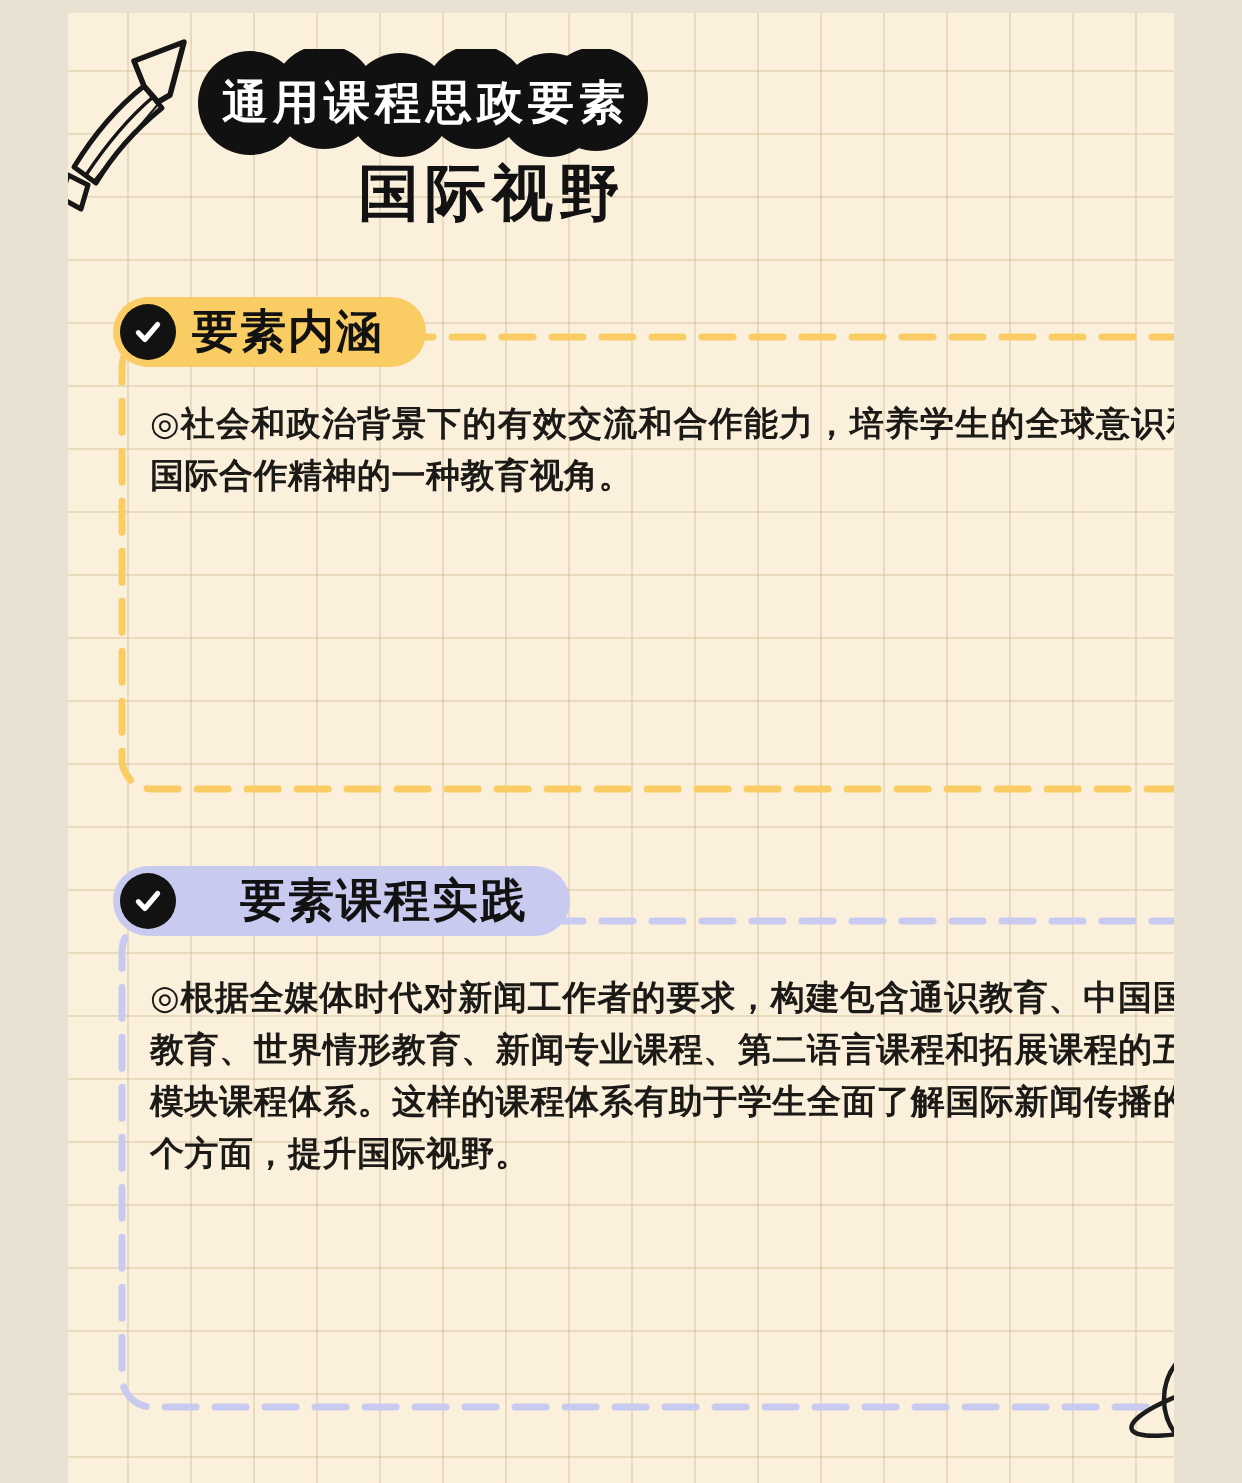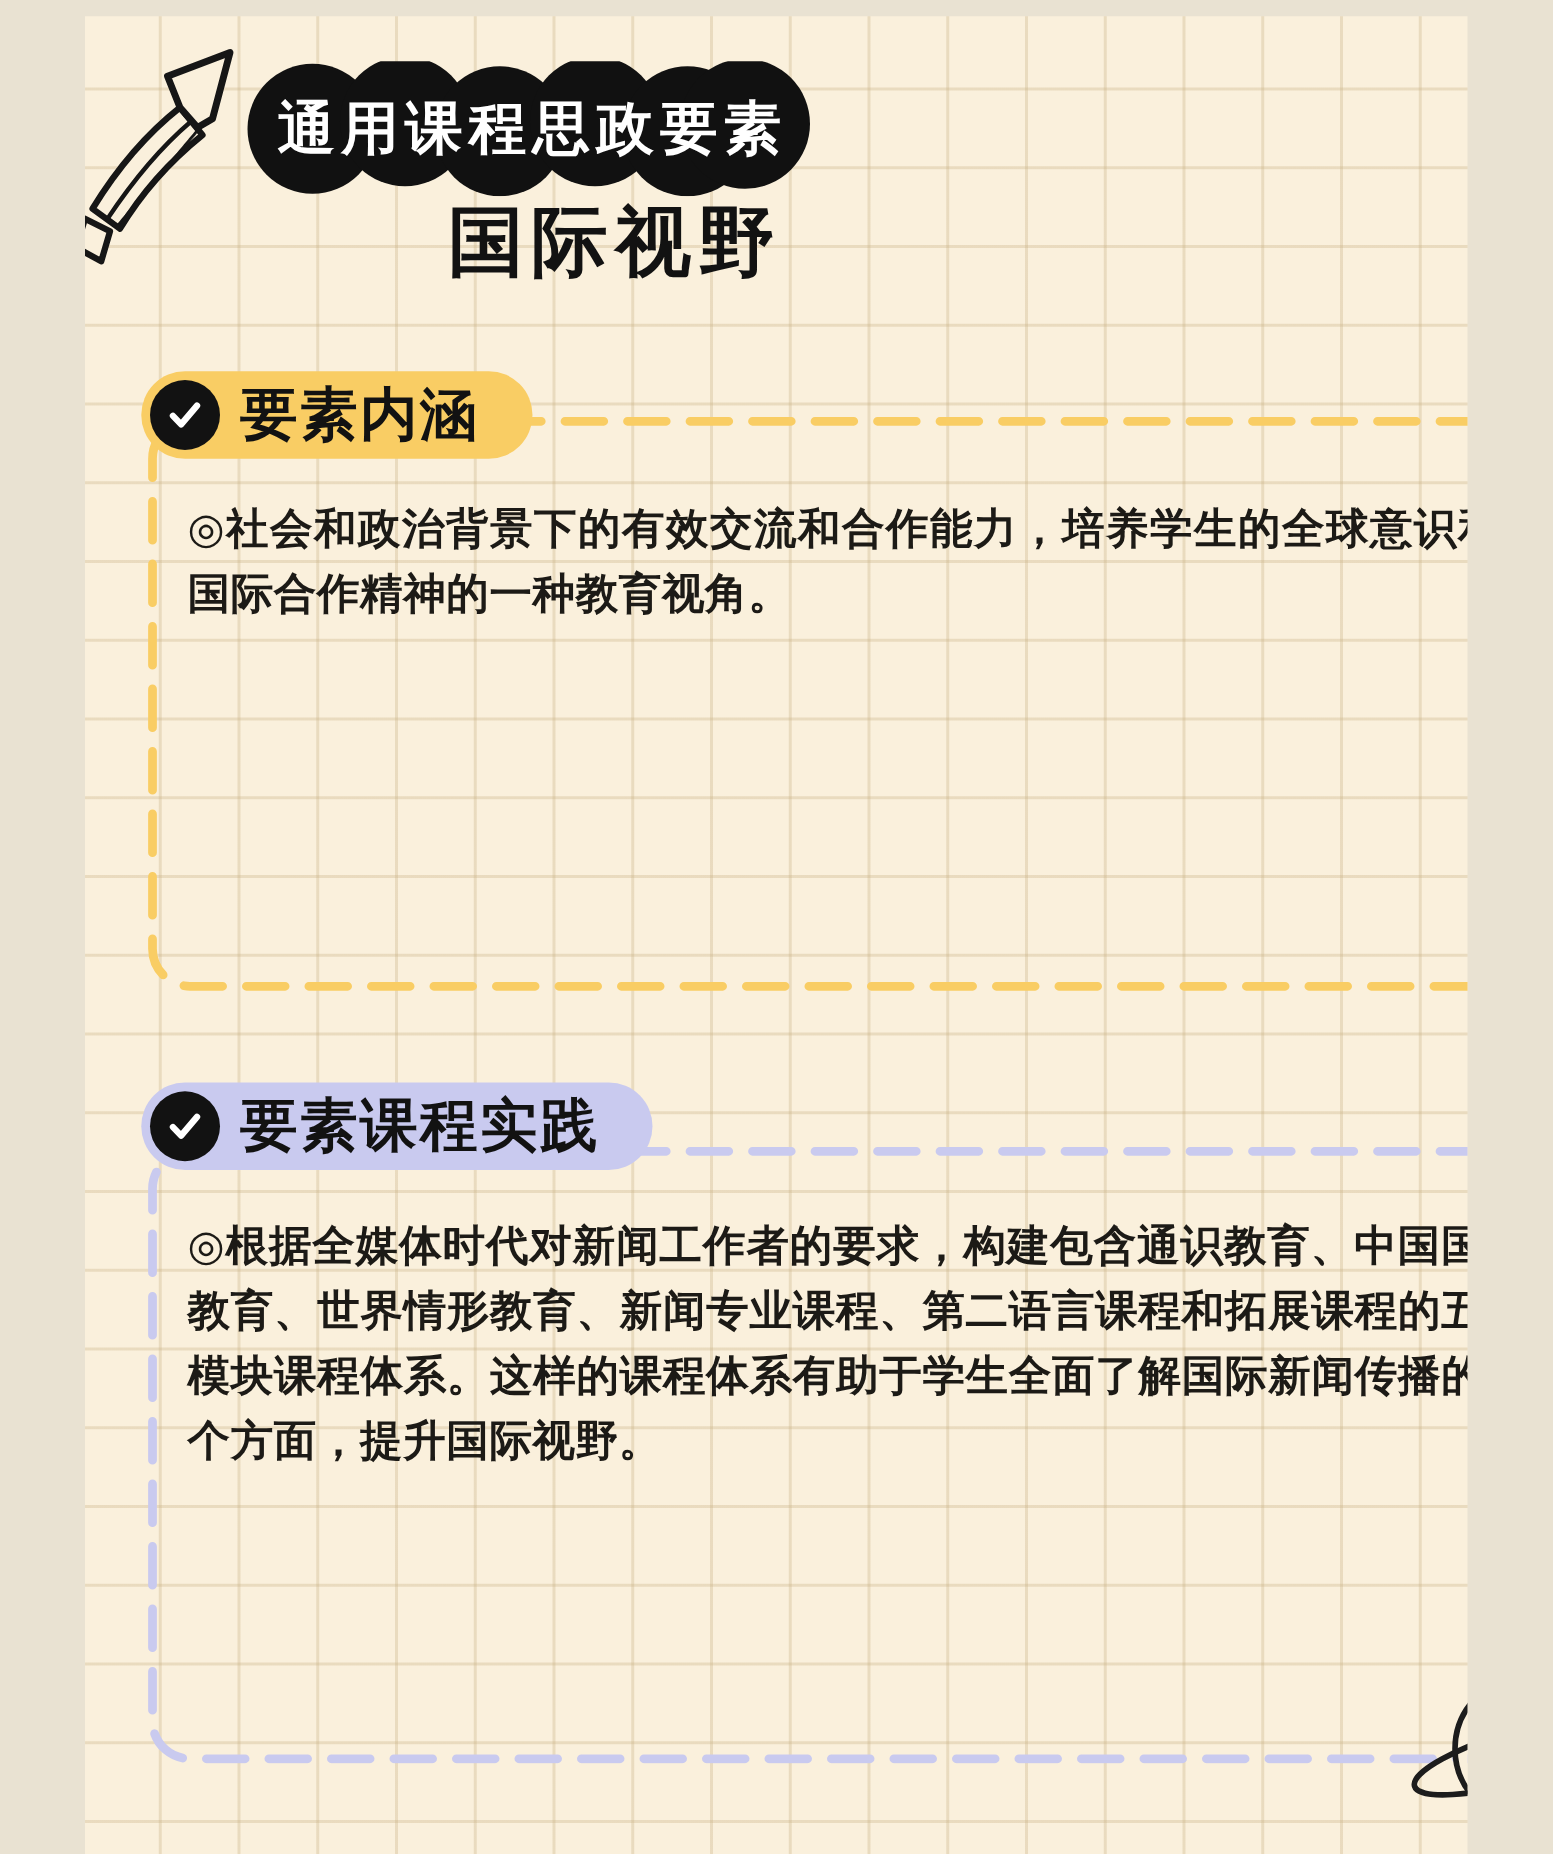--- a/index.html
+++ b/index.html
@@ -56,21 +56,21 @@
   .box-2 .para + .para{margin-top:20px;}
   
   .pill{
     position:absolute;z-index:2;
     display:inline-flex;align-items:center;
     height:70px;border-radius:40px;
     padding:0 42px 0 7px;
     white-space:nowrap;
   }
   .pill-1{left:45px;top:284px;background:#F9CD64;}
-  .pill-2{left:45px;top:853px;background:#C9CAEF;}
+  .pill-2{left:45px;top:853px;background:#C9CAEF;gap:48px;}
   .check-circle{
     width:56px;height:56px;border-radius:50%;
     background:#121212;flex:0 0 auto;
     display:flex;align-items:center;justify-content:center;
     margin-right:16px;
   }
   .check-circle svg{width:34px;height:34px;}
   .pill-label{font-size:46px;font-weight:900;color:#121212;letter-spacing:2px;}
   
   .qmark-doodle{position:absolute;left:1088px;top:272px;width:140px;height:170px;z-index:3;}

